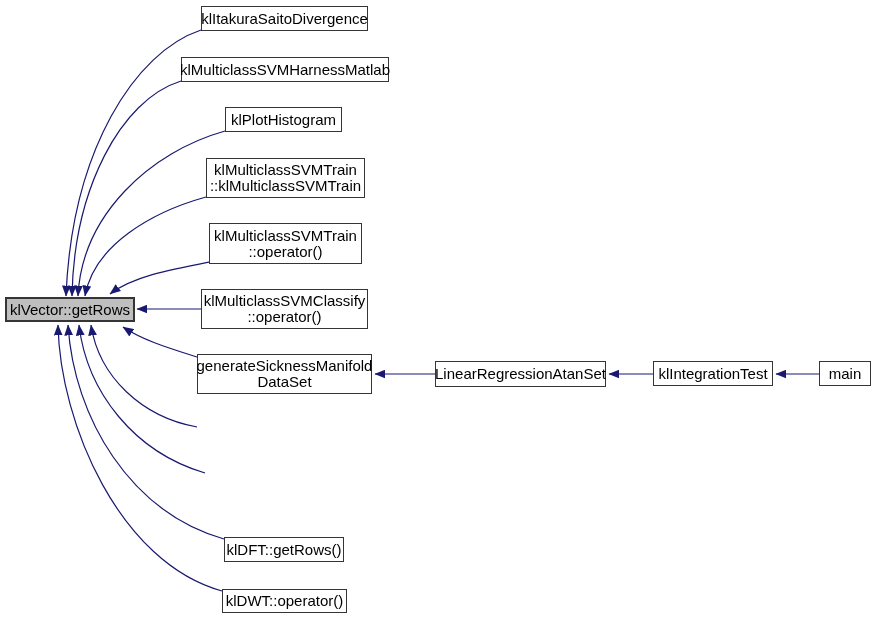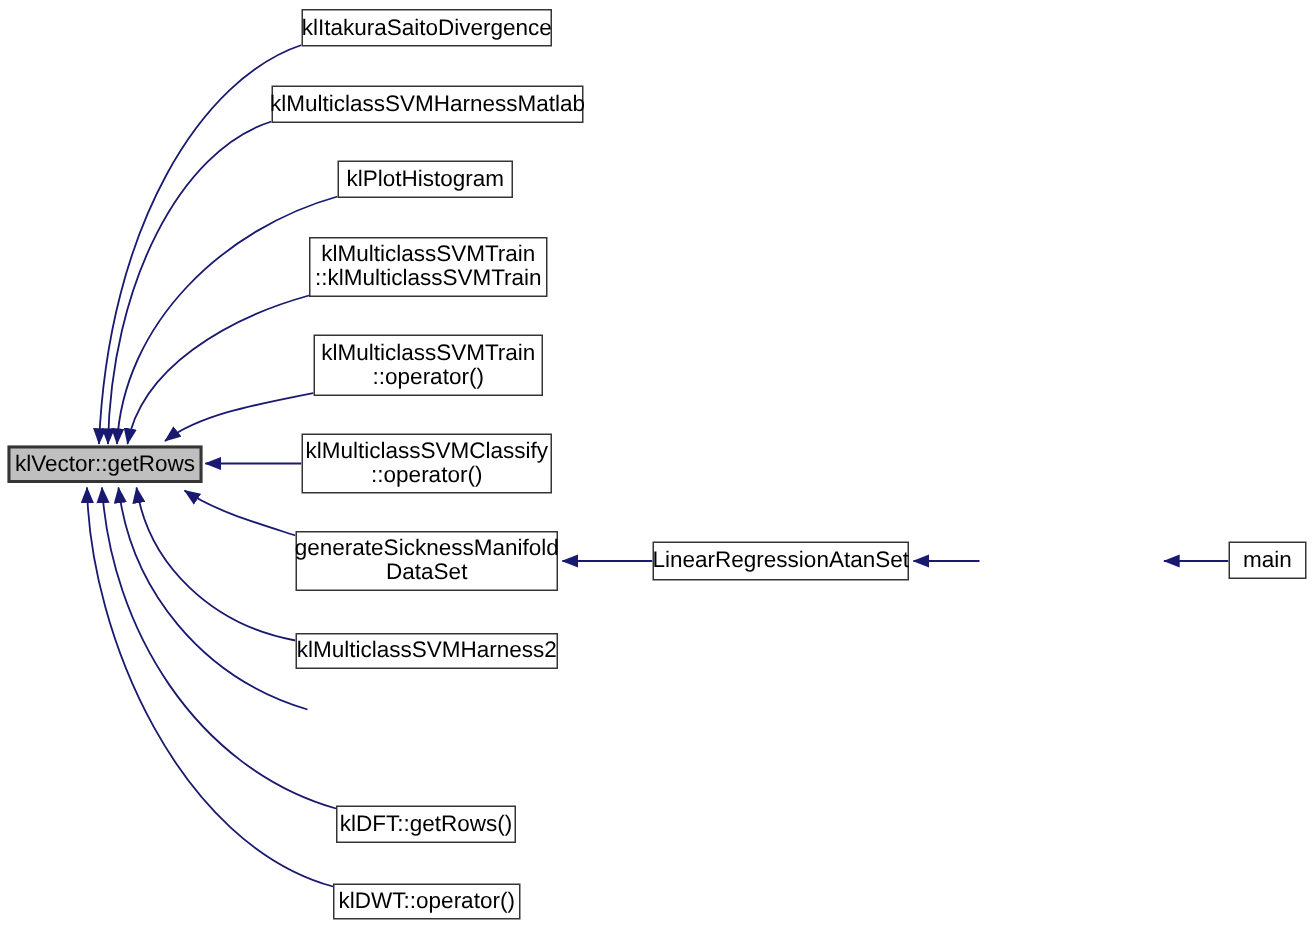--- a/index.html
+++ b/index.html
@@ -109,35 +109,35 @@
   <div class="node" style="left:201px;top:289px;width:167px;height:40px">
     <span>klMulticlassSVMClassify</span>
     <span>::operator()</span>
   </div>
 
   <div class="node" style="left:197px;top:354px;width:175px;height:40px">
     <span>generateSicknessManifold</span>
     <span>DataSet</span>
   </div>
 
-  <div class="node" style="left:197px;top:422px;width:175px;height:24px">
-    <span>klMulticlassSVMHarness2</span>
-  </div>
 
 
   <div class="node" style="left:224px;top:537px;width:120px;height:25px">
     <span>klDFT::getRows()</span>
   </div>
 
   <div class="node" style="left:222px;top:589px;width:125px;height:24px">
     <span>klDWT::operator()</span>
   </div>
 
   <div class="node" style="left:435px;top:361px;width:171px;height:26px">
     <span>LinearRegressionAtanSet</span>
   </div>
 
+  <div class="node" style="left:653px;top:361px;width:120px;height:25px">
+    <span>klIntegrationTest</span>
+  </div>
 
   <div class="node" style="left:819px;top:361px;width:52px;height:25px">
     <span>main</span>
   </div>
 
 </div>
 
 </body></html>

